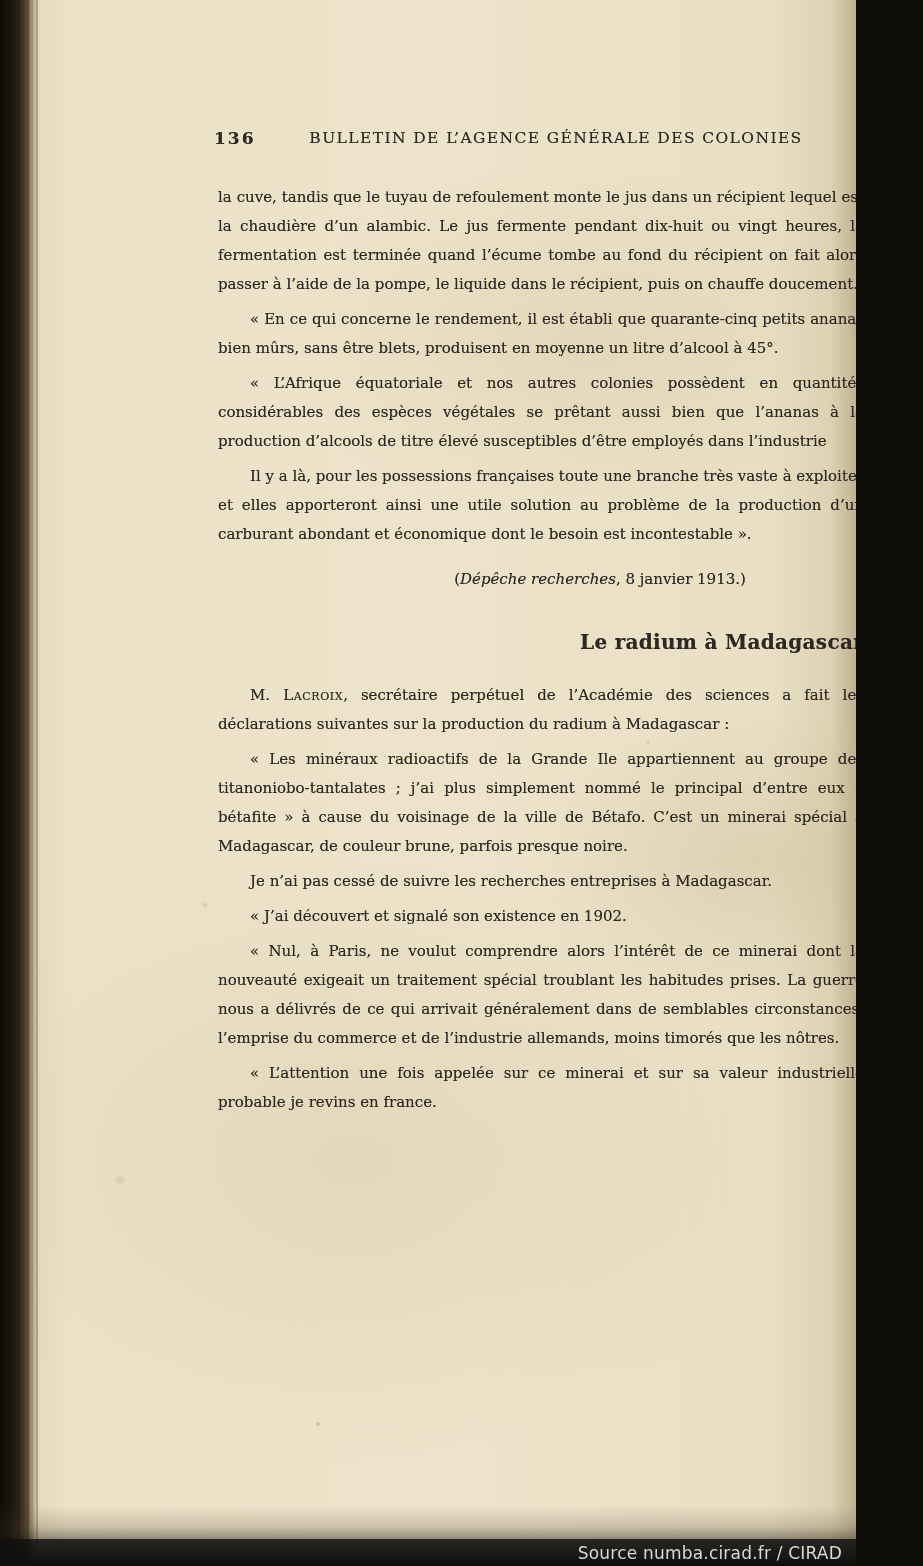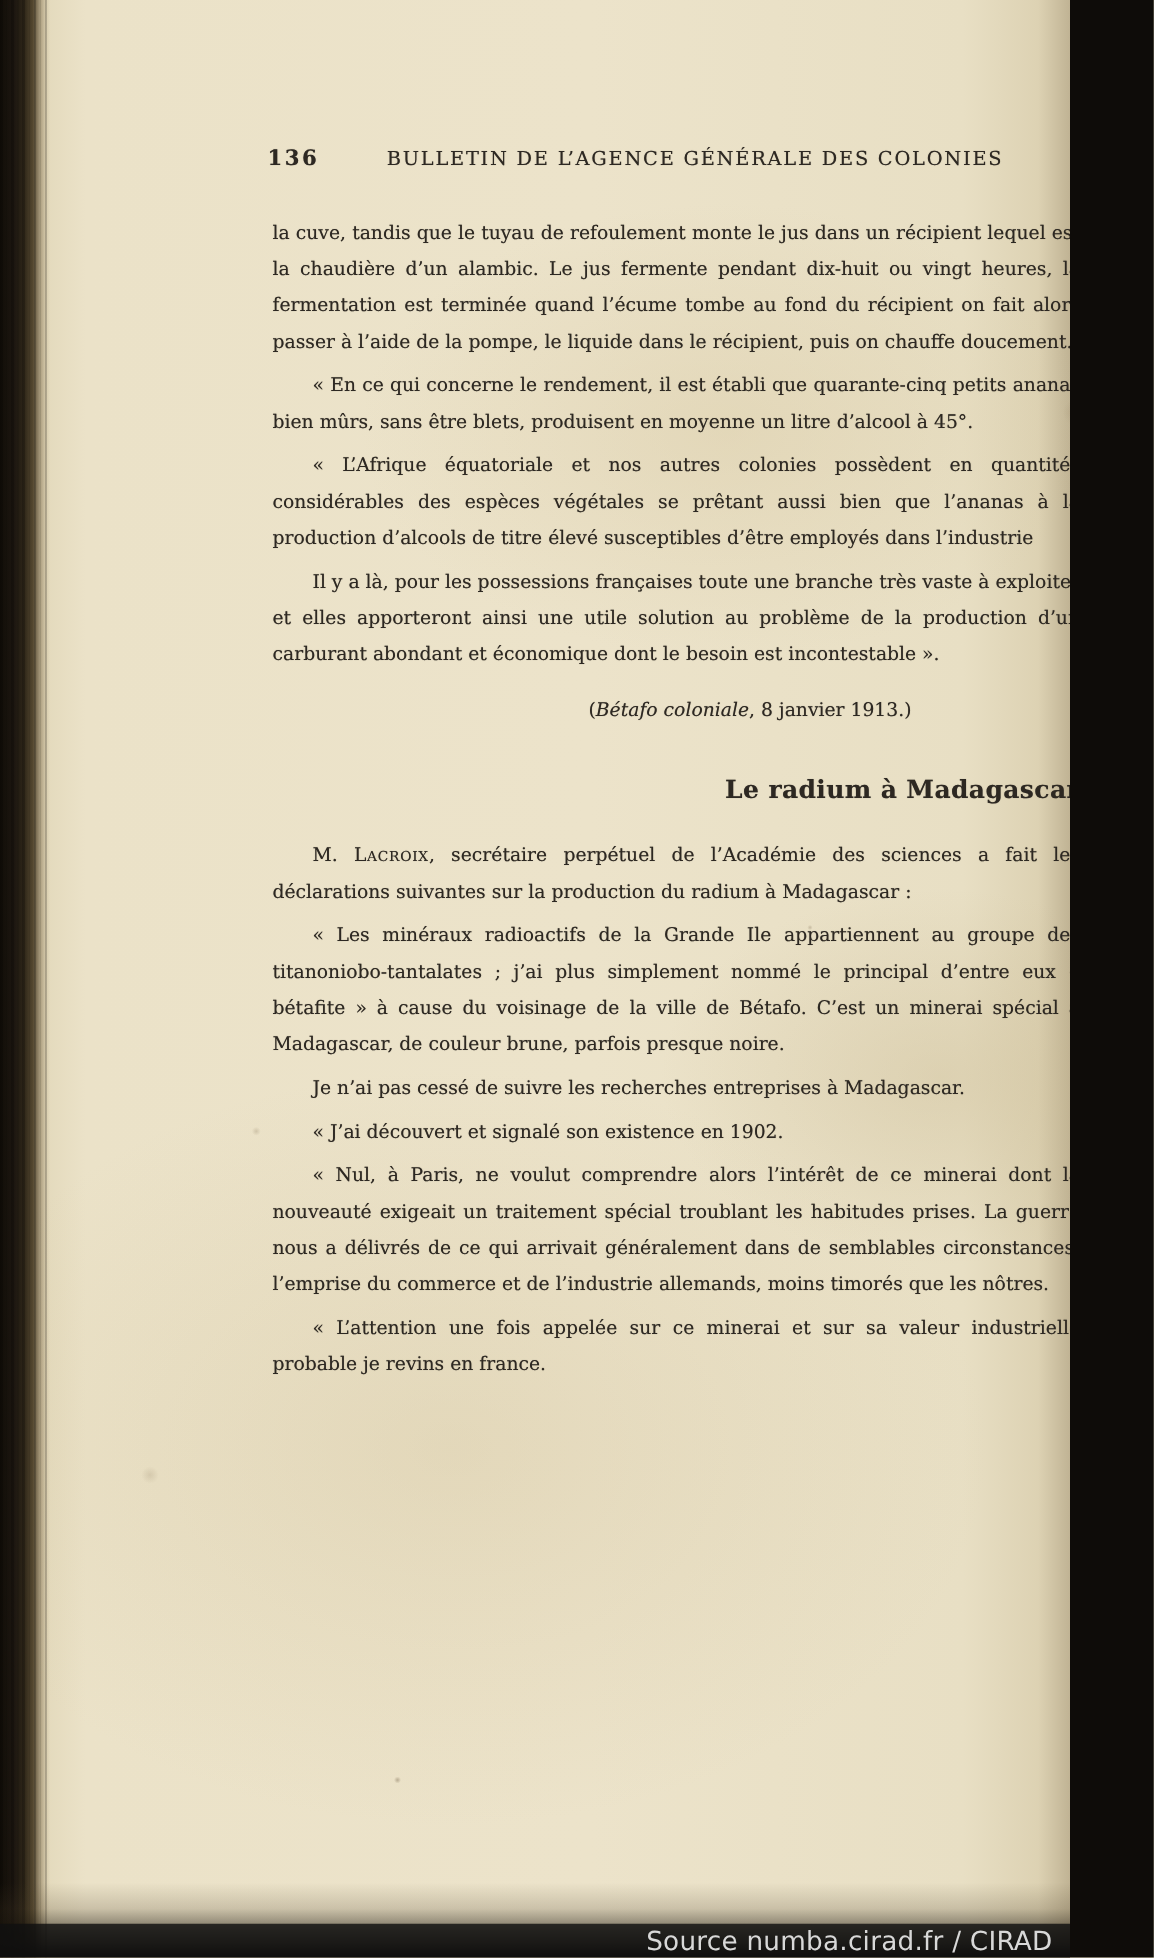--- a/index.html
+++ b/index.html
@@ -76,21 +76,21 @@
     width: 100%; height: 27px;
     background: rgba(16,16,16,0.82);
     display: flex;
     align-items: center;
     justify-content: flex-end;
     padding-right: 14px;
   }
   .watermark-bar .wm-text {
     color: #d8d8d8;
     font-family: "DejaVu Sans", sans-serif;
-    font-size: 21px;
+    font-size: 17px;
     letter-spacing: .2px;
   }
 
   
   .content {
     position: absolute;
     left: 218px;
     top: 118px;
     width: 646px;
     color: #2d2822;
@@ -107,20 +107,21 @@
     position: absolute;
     left: -4px; top: -1px;
     font-size: 17px;
     letter-spacing: 2px;
     font-weight: 700;
   }
   .journal {
     display: block;
     text-align: center;
     padding-left: 30px;
+    margin-top: 11px;
   }
   .body p {
     font-size: 15px;
     line-height: 29px;
     text-align: justify;
     text-indent: 32px;
     margin: 0 0 6px 0;
   }
   .body p.noindent { text-indent: 0; }
   .citation {
@@ -158,21 +159,21 @@
       <span class="journal">BULLETIN DE L’AGENCE GÉNÉRALE DES COLONIES</span>
     </div>
 
     <div class="body">
 
       <p class="noindent">la cuve, tandis que le tuyau de refoulement monte le jus dans un récipient lequel est la chaudière d’un alambic. Le jus fermente pendant dix-huit ou vingt heures, la fermentation est terminée quand l’écume tombe au fond du récipient on fait alors passer à l’aide de la pompe, le liquide dans le récipient, puis on chauffe doucement.</p>
       <p>« En ce qui concerne le rendement, il est établi que quarante-cinq petits ananas bien mûrs, sans être blets, produisent en moyenne un litre d’alcool à 45°.</p>
       <p>« L’Afrique équatoriale et nos autres colonies possèdent en quantités considérables des espèces végétales se prêtant aussi bien que l’ananas à la production d’alcools de titre élevé susceptibles d’être employés dans l’industrie</p>
       <p>Il y a là, pour les possessions françaises toute une branche très vaste à exploiter et elles apporteront ainsi une utile solution au problème de la production d’un carburant abondant et économique dont le besoin est incontestable ».</p>
 
-      <p class="citation"><span>(</span><i>Bétafo coloniale</i><span>, 8 janvier 1913.)</span></p>
+      <p class="citation"><span>(</span><i>Dépêche recherches</i><span>, 8 janvier 1913.)</span></p>
 
       <h2 class="section-title">Le radium à Madagascar</h2>
 
       <p><span>M. </span><span class="smallcaps">Lacroix</span><span>, secrétaire perpétuel de l’Académie des sciences a fait les déclarations suivantes sur la production du radium à Madagascar :</span></p>
 
       <p>« Les minéraux radioactifs de la Grande Ile appartiennent au groupe des titanoniobo-tantalates ; j’ai plus simplement nommé le principal d’entre eux « bétafite » à cause du voisinage de la ville de Bétafo. C’est un minerai spécial à Madagascar, de couleur brune, parfois presque noire.</p>
       <p>Je n’ai pas cessé de suivre les recherches entreprises à Madagascar.</p>
       <p>« J’ai découvert et signalé son existence en 1902.</p>
       <p>« Nul, à Paris, ne voulut comprendre alors l’intérêt de ce minerai dont la nouveauté exigeait un traitement spécial troublant les habitudes prises. La guerre nous a délivrés de ce qui arrivait généralement dans de semblables circonstances, l’emprise du commerce et de l’industrie allemands, moins timorés que les nôtres.</p>
       <p>« L’attention une fois appelée sur ce minerai et sur sa valeur industrielle probable je revins en france.</p>

